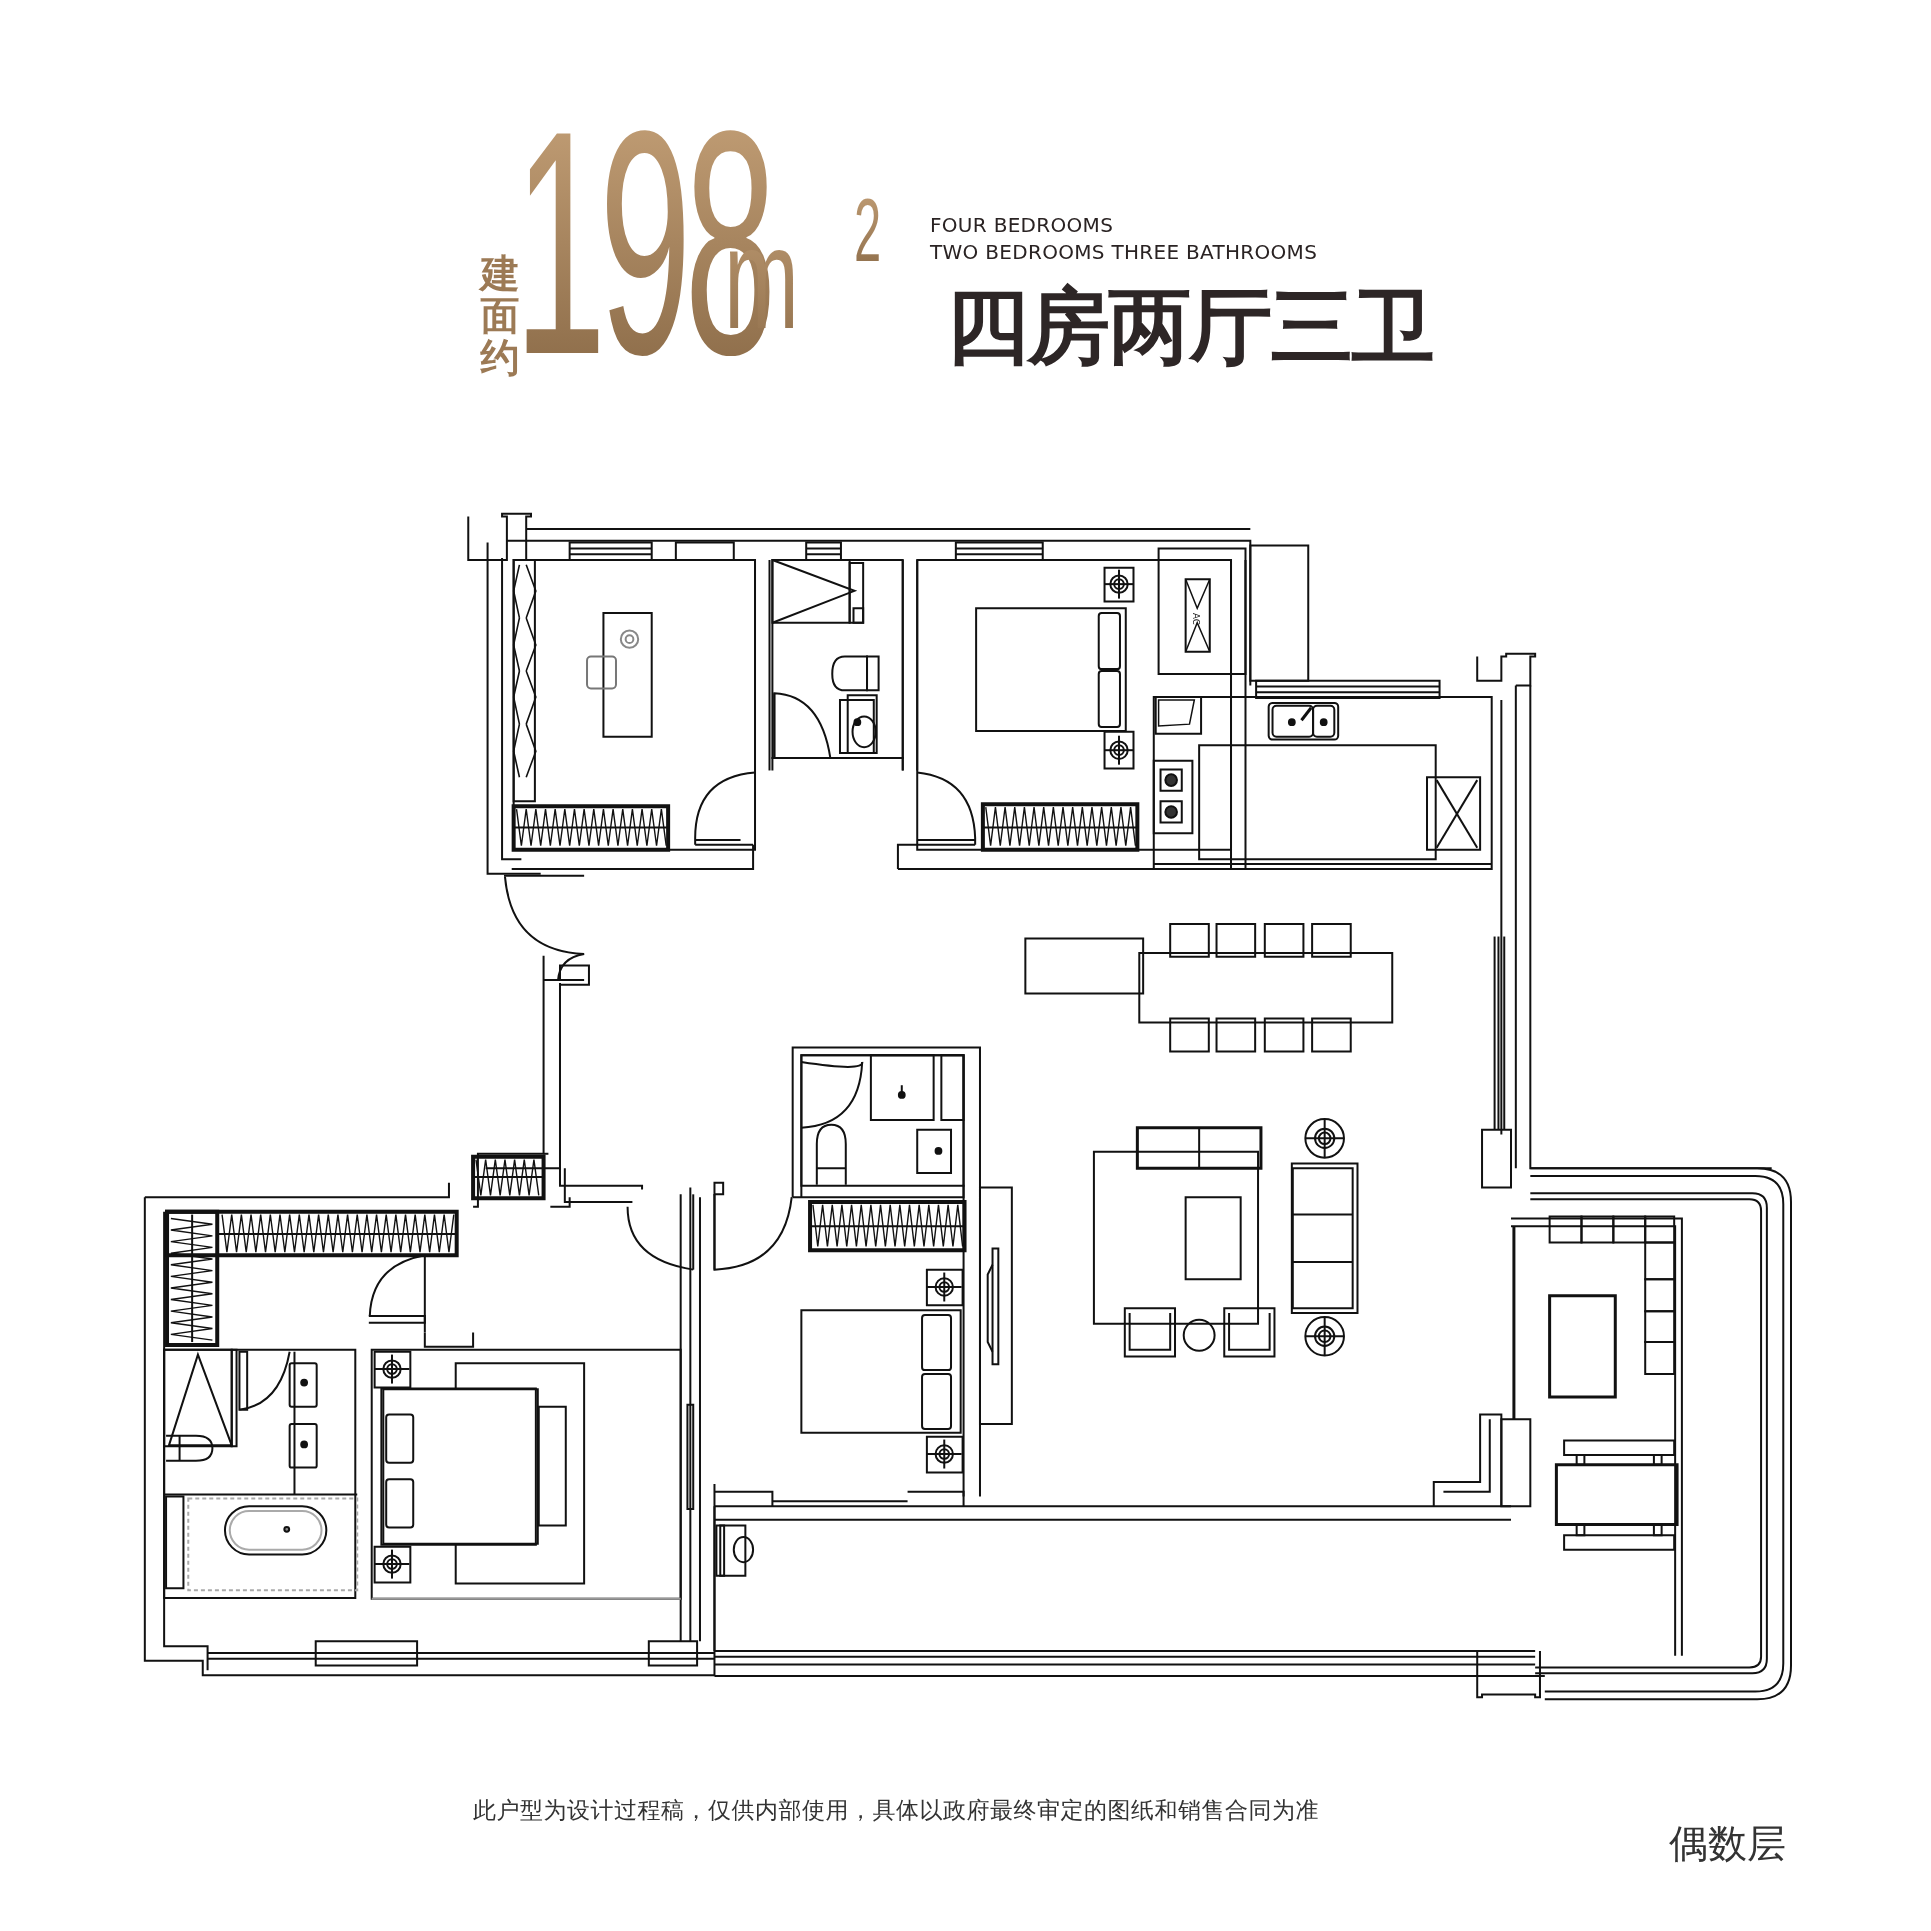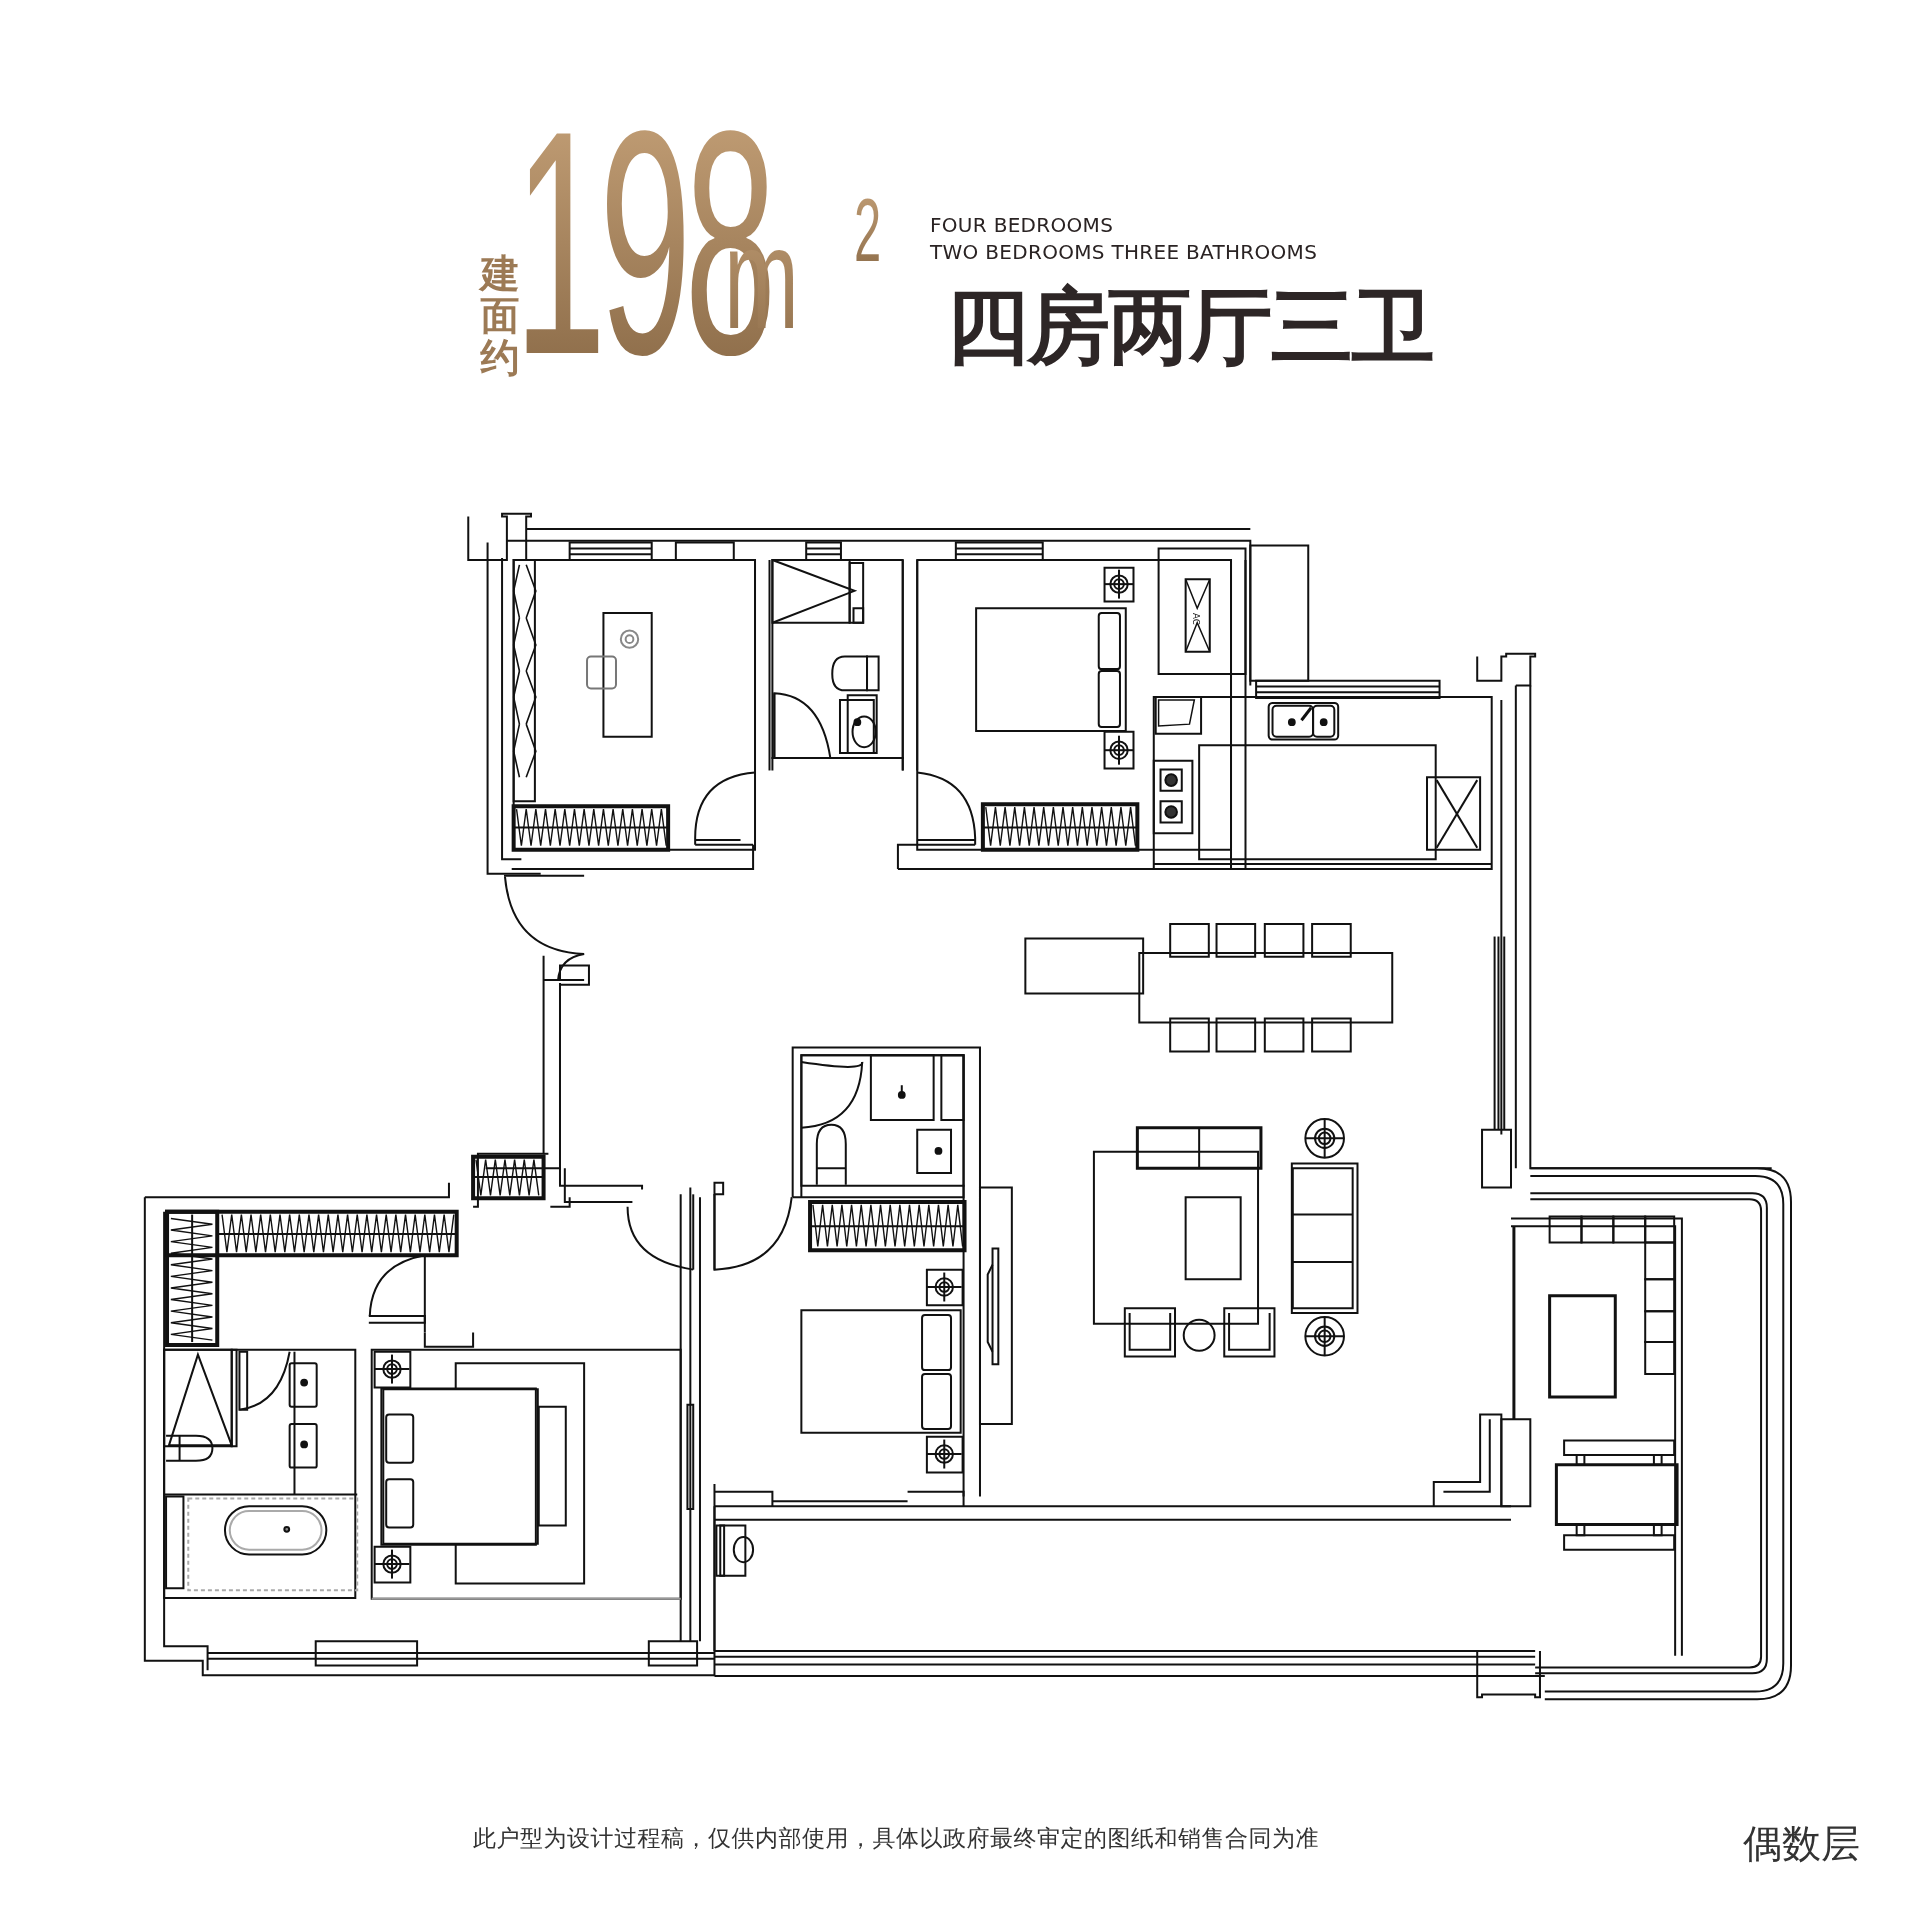--- a/index.html
+++ b/index.html
@@ -10,22 +10,22 @@
   #area-number { left:514px; top:98px; font-family:"Liberation Sans Narrow","Liberation Sans", sans-serif; font-size:319px; line-height:290px; letter-spacing:-13.5px; color:#a9875f; transform:scaleX(0.52); transform-origin:left top;
     background:linear-gradient(180deg,#c4a077 0%, #8a6a47 100%); -webkit-background-clip:text; background-clip:text; -webkit-text-fill-color:transparent; font-weight:normal; }
   #area-unit { left:724px; top:172px; font-family:"Liberation Sans", sans-serif; font-size:145px; line-height:212px; transform:scaleX(0.62); transform-origin:left top;
     background:linear-gradient(180deg,#c4a077 0%, #8a6a47 100%); -webkit-background-clip:text; background-clip:text; -webkit-text-fill-color:transparent; }
   #area-sup { left:854px; top:182px; font-family:"Liberation Sans", sans-serif; font-size:89px; line-height:97px; transform:scaleX(0.55); transform-origin:left top;
     background:linear-gradient(180deg,#c4a077 0%, #8a6a47 100%); -webkit-background-clip:text; background-clip:text; -webkit-text-fill-color:transparent; }
   .en-line { font-family:"DejaVu Sans", sans-serif; font-size:20px; color:#2a2323; letter-spacing:0.3px; }
   #en-line-1 { left:930px; top:213px; }
   #en-line-2 { left:930px; top:240px; }
   #layout-cn { left:922px; top:278px; font-family:"DejaVu Sans", sans-serif; font-weight:bold; font-size:83px; line-height:97px; color:#2d2626; letter-spacing:-1.9px;margin-left:24px; }
-  #disclaimer { left:473px; top:1795px; font-family:"DejaVu Sans", sans-serif; font-size:23px; color:#333; letter-spacing:0.5px;margin-top:28px; }
-  #floor-label { left:1743px; top:1817px; font-family:"DejaVu Sans", sans-serif; font-size:39px; color:#333; }
+  #disclaimer { left:473px; top:1795px; font-family:"DejaVu Sans", sans-serif; font-size:23px; color:#333; letter-spacing:0.5px; }
+  #floor-label { left:1669px; top:1817px; font-family:"DejaVu Sans", sans-serif; font-size:39px; color:#333; }
   #plan { left:0; top:0; }
   svg line, svg rect, svg path, svg circle, svg ellipse, svg polyline, svg polygon { vector-effect:non-scaling-stroke; }
 </style>
 </head>
 <body>
 
 <div id="area-prefix" class="abs">
   <span>建</span>
   <span>面</span>
   <span>约</span>

